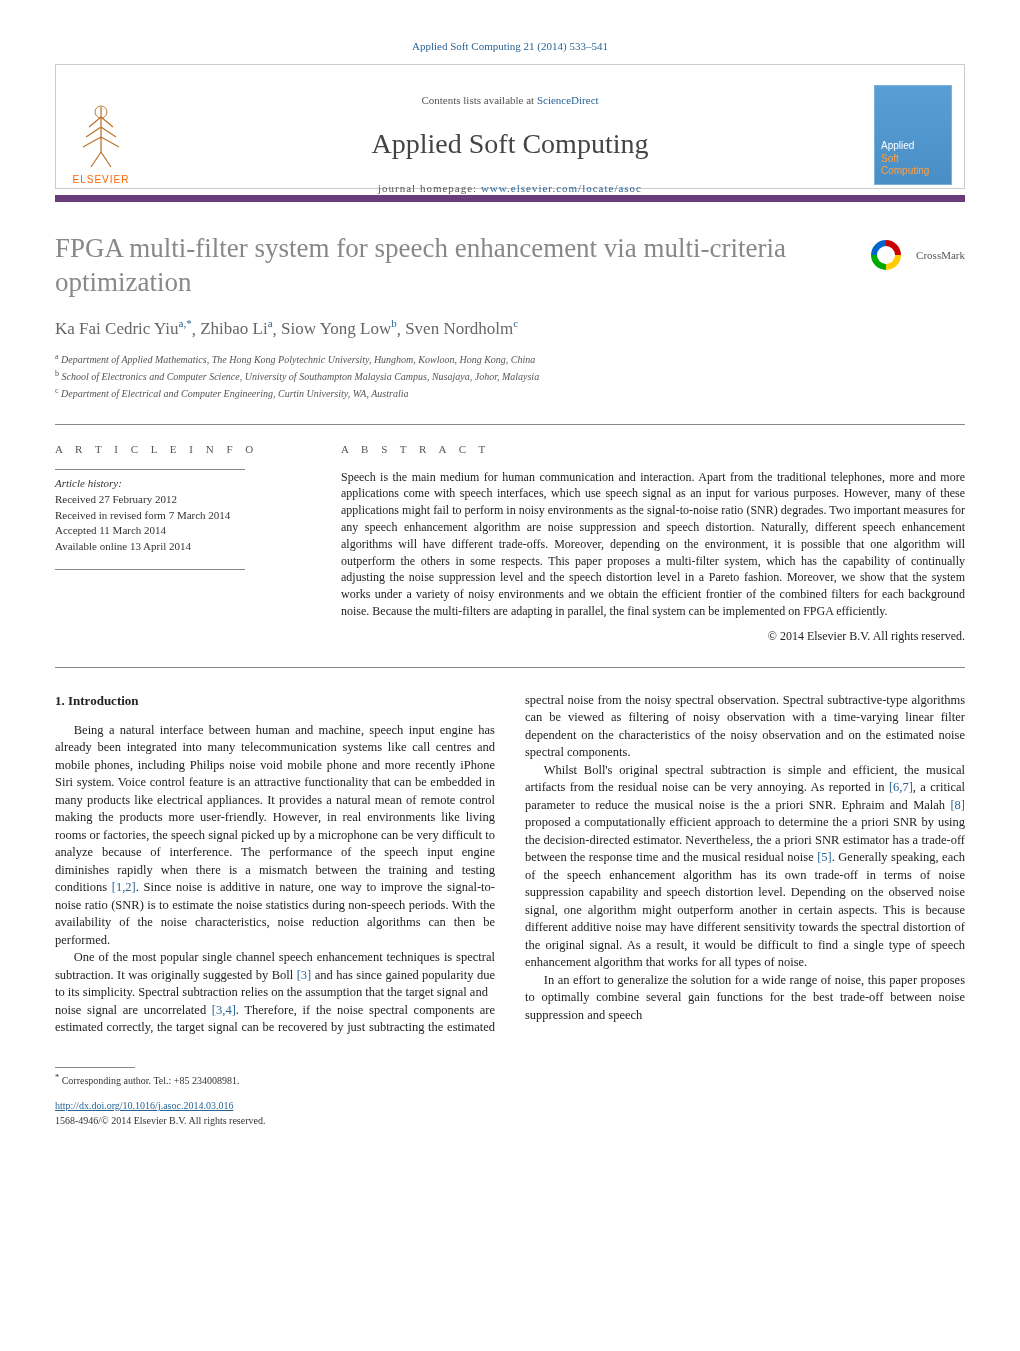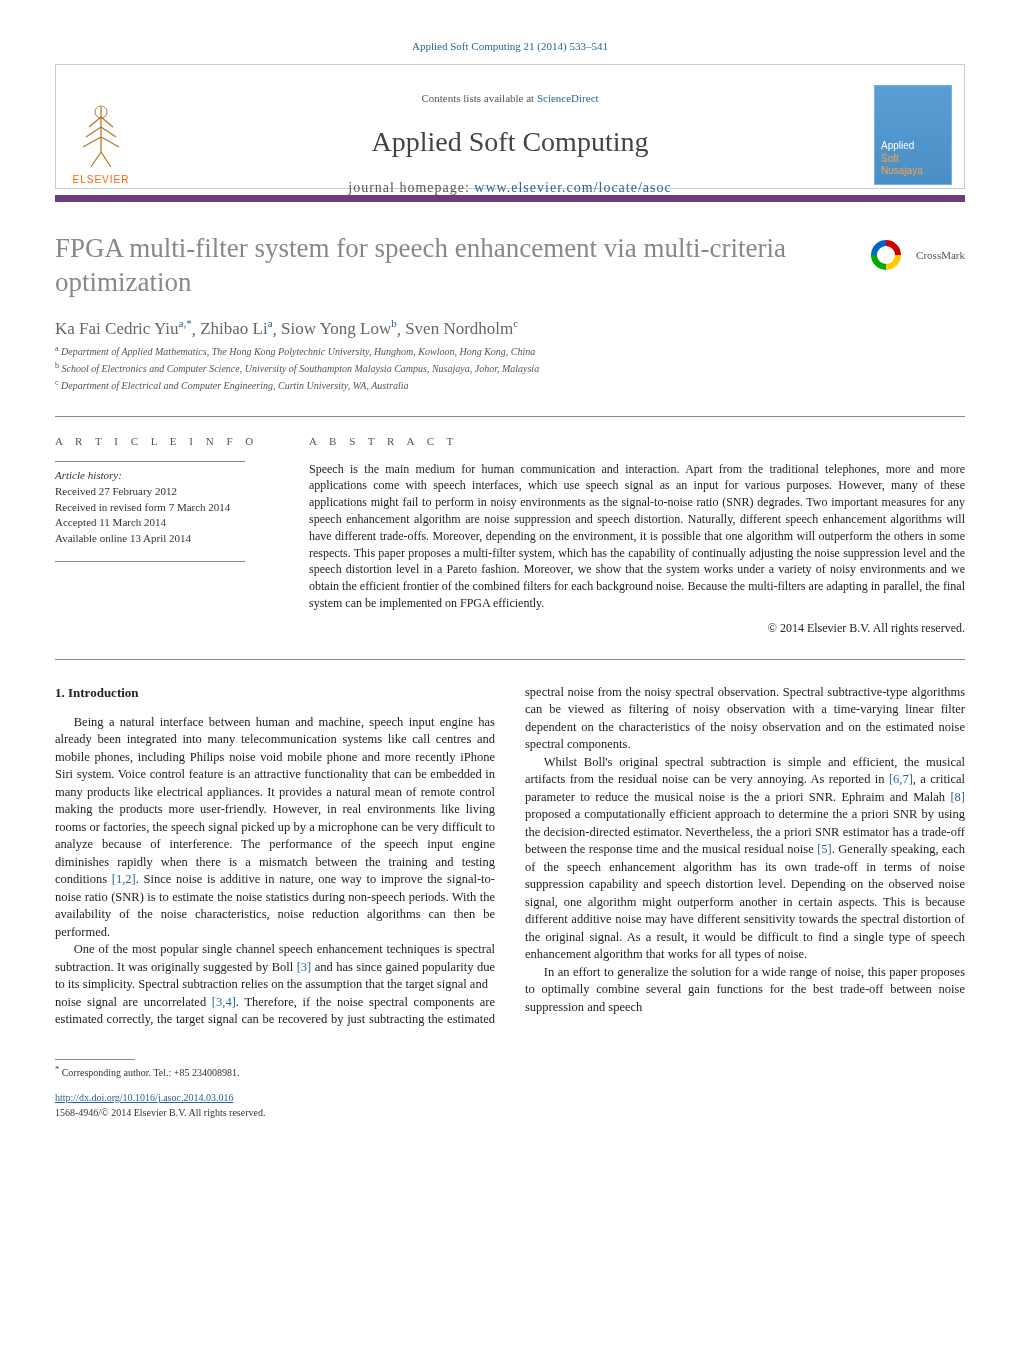--- a/index.html
+++ b/index.html
@@ -60,21 +60,21 @@
   }
   .contents-line { font-size: 11px; color: #555; }
   .contents-line a { color: #2a6496; text-decoration: none; }
   .journal-name {
     font-family: 'Times New Roman', serif;
     font-size: 28px;
     color: #444;
     font-weight: normal;
   }
   .homepage-line {
-    font-size: 14px;
+    font-size: 11px;
     color: #555;
     letter-spacing: 1px;
   }
   .homepage-line a { color: #2a6496; text-decoration: none; }
   .banner-right {
     width: 78px;
     height: 100px;
     margin-right: 12px;
     background: linear-gradient(#5a9ed6, #4a8ec6);
     border: 1px solid #7ab0dd;
@@ -113,29 +113,29 @@
     position: relative;
   }
   .crossmark-circle::after {
     content: ""; position: absolute; inset: 6px;
     background: #fff; border-radius: 50%;
   }
   .crossmark-text { font-size: 11px; color: #555; }
   .authors { margin-top: 18px; font-size: 17px; color: #666; }
   .authors sup { font-size: 11px; color: #2a6496; }
   .affiliations {
-    margin-top: 4px;
+    margin-top: 12px;
     font-size: 10px;
     font-style: italic;
     color: #555;
     line-height: 1.45;
   }
   .affiliations sup { font-style: normal; font-size: 8px; }
   .divider { border: none; border-top: 1px solid #888; margin: 22px 0 18px 0; }
-  .info-abstract { display: flex; gap: 24px; }
+  .info-abstract { display: flex; gap: 56px; }
   .article-info { width: 230px; font-size: 11px; }
   .info-heading {
     letter-spacing: 5px;
     font-size: 11px;
     color: #555;
     text-transform: uppercase;
     margin-bottom: 14px;
   }
   .mini-divider {
     border: none;
@@ -202,21 +202,21 @@
       </div>
       <div class="journal-name">Applied Soft Computing</div>
       <div class="homepage-line">
         <span>journal homepage: </span><a>www.elsevier.com/locate/asoc</a>
       </div>
     </div>
     <div class="banner-right">
       <div class="cover-text">
         <span>Applied</span><br>
         <span class="orange">Soft</span><br>
-        <span class="orange">Nusajaya</span>
+        <span class="orange">Computing</span>
       </div>
     </div>
   </div>
 
   <div class="purple-bar"></div>
 
   <div class="title-row">
     <h1 class="title">FPGA multi-filter system for speech enhancement via multi-criteria optimization</h1>
     <div class="crossmark">
       <div class="crossmark-circle"></div>

